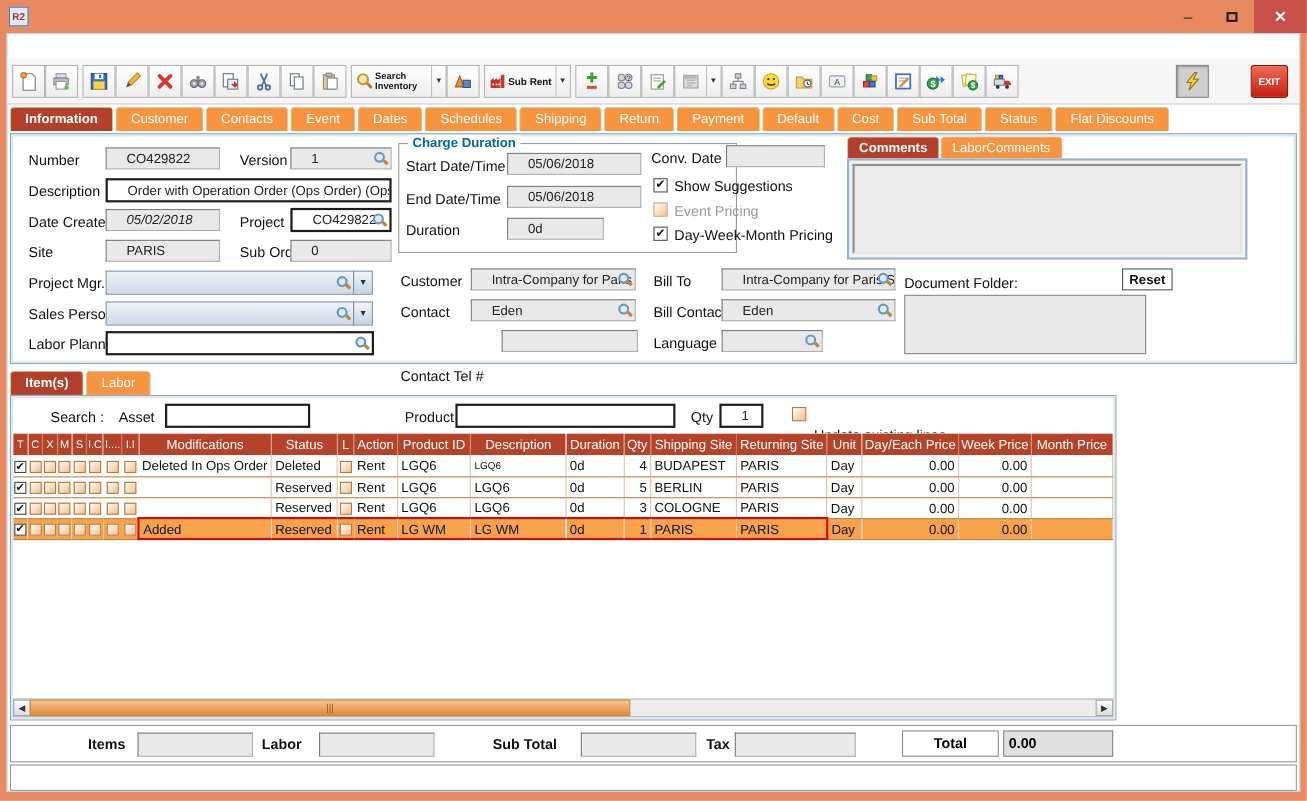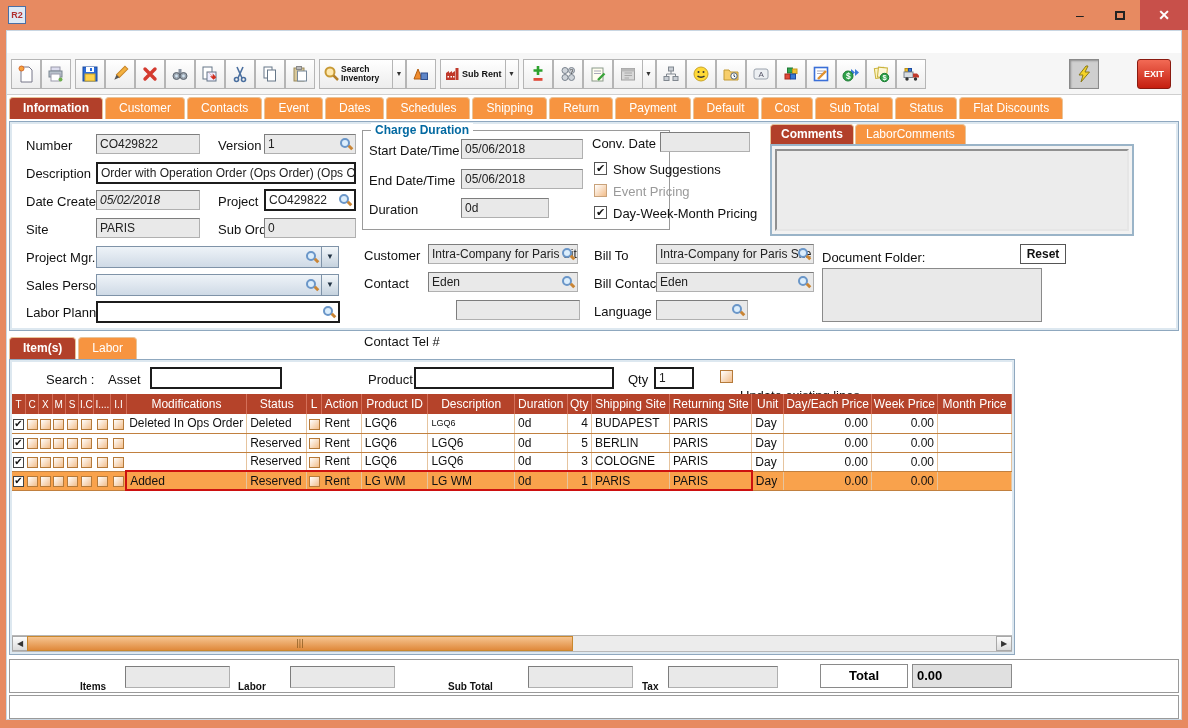--- a/index.html
+++ b/index.html
@@ -37,21 +37,21 @@
   .tabrow { position:absolute; left:2px; top:66px; right:2px; height:24px; display:flex; }
   .tab { height:22px; line-height:21px; padding:0 13px; margin-right:2px; background:#f79440; color:#fff; font-size:12px; border:1px solid #e9c49a; border-bottom:none; border-radius:4px 4px 0 0; white-space:nowrap; }
   .tab.active { background:#b2402a; font-weight:bold; }
 
   
   .panel { position:absolute; background:#fff; border:1px solid #8fa8bf; box-shadow:inset 0 0 0 2px #dde8f0; }
   .info-panel  { left:2px; top:90px;  width:1170px; height:210px; }
   .items-panel { left:2px; top:328px; width:1006px; height:296px; }
 
   .lbl { position:absolute; font-size:13px; color:#111; white-space:nowrap; }
-  .fld { position:absolute; background:#e9e9e9; border:1px solid; border-color:#7d7d7d #b0b0b0 #b0b0b0 #7d7d7d; font-size:12px; color:#222; padding:2px 3px 0 3px; white-space:nowrap; overflow:hidden; }
+  .fld { position:absolute; background:#e9e9e9; border:1px solid; border-color:#7d7d7d #b0b0b0 #b0b0b0 #7d7d7d; font-size:12px; color:#222; padding:2px 3px 0 18px; white-space:nowrap; overflow:hidden; }
   .fld.edit { background:#fff; border:2px solid #1c1c1c; }
   .fld.withmag { padding-right:17px; }
   .mag { position:absolute; right:2px; top:50%; margin-top:-7px; width:14px; height:14px; }
   .mag::before { content:""; position:absolute; left:1px; top:1px; width:6px; height:6px; border:2px solid #6a96c8; border-radius:50%; background:#dceefc; }
   .mag::after { content:""; position:absolute; left:9px; top:9px; width:5px; height:3px; background:#c98535; transform:rotate(45deg); }
   .combo { position:absolute; background:linear-gradient(#eef3f8,#cfdae6); border:1px solid #7f93a8; }
   .combo .dd { position:absolute; right:-18px; top:-1px; width:18px; height:22px; background:linear-gradient(#f3f7fa,#c5d2de); border:1px solid #7f93a8; font-size:8px; color:#234; text-align:center; line-height:20px; }
   .groupbox { position:absolute; border:1px solid #9a9a9a; }
   .groupbox .legend { position:absolute; top:-8px; left:8px; background:#fff; padding:0 4px; font-size:12px; font-weight:bold; color:#0369a1; }
   .fcb { position:absolute; width:13px; height:13px; background:#fff; border:1px solid #555; font-size:11px; line-height:11px; text-align:center; color:#111; }
@@ -82,21 +82,21 @@
   .cb.on::after { content:"✔"; position:absolute; left:0px; top:-2px; font-size:10px; color:#111; }
 
   
   .hscroll { position:absolute; left:2px; right:2px; top:275px; height:17px; background:#ececec; border:1px solid #b8b8b8; }
   .hsb-btn { position:absolute; top:0; width:16px; height:15px; background:linear-gradient(#fdfdfd,#dcdcdc); border:1px solid #a8a8a8; font-size:8px; color:#333; text-align:center; line-height:14px; }
   .hsb-thumb { position:absolute; left:14px; top:0; width:546px; height:15px; background:linear-gradient(#f6c490,#e08a3c); border:1px solid #c9882e; }
   .hsb-thumb::after { content:"|||"; position:absolute; left:50%; top:1px; font-size:9px; color:#8a5a20; transform:translateX(-50%); }
 
   
   .totals { position:absolute; left:2px; top:628px; width:1170px; height:34px; background:#fff; border:1px solid #9a9a9a; }
-  .totals .tl { position:absolute; font-size:10px; font-weight:bold; color:#111;margin-top:12px; }
+  .totals .tl { position:absolute; font-size:13px; font-weight:bold; color:#111; }
   .totalbtn { position:absolute; background:#fff; border:1px solid #8a8a8a; font-size:13px; font-weight:bold; text-align:center; }
   .totalval { position:absolute; background:#e0e0e0; border:1px solid #8a8a8a; font-size:13px; font-weight:bold; padding:3px 0 0 4px; }
   .statusbar { position:absolute; left:2px; top:664px; width:1170px; height:24px; background:#fff; border:1px solid #9a9a9a; }
 </style>
 </head>
 <body>
 
 <div class="titlebar">
   <div class="appicon">R2</div>
   <div class="wbtns">

